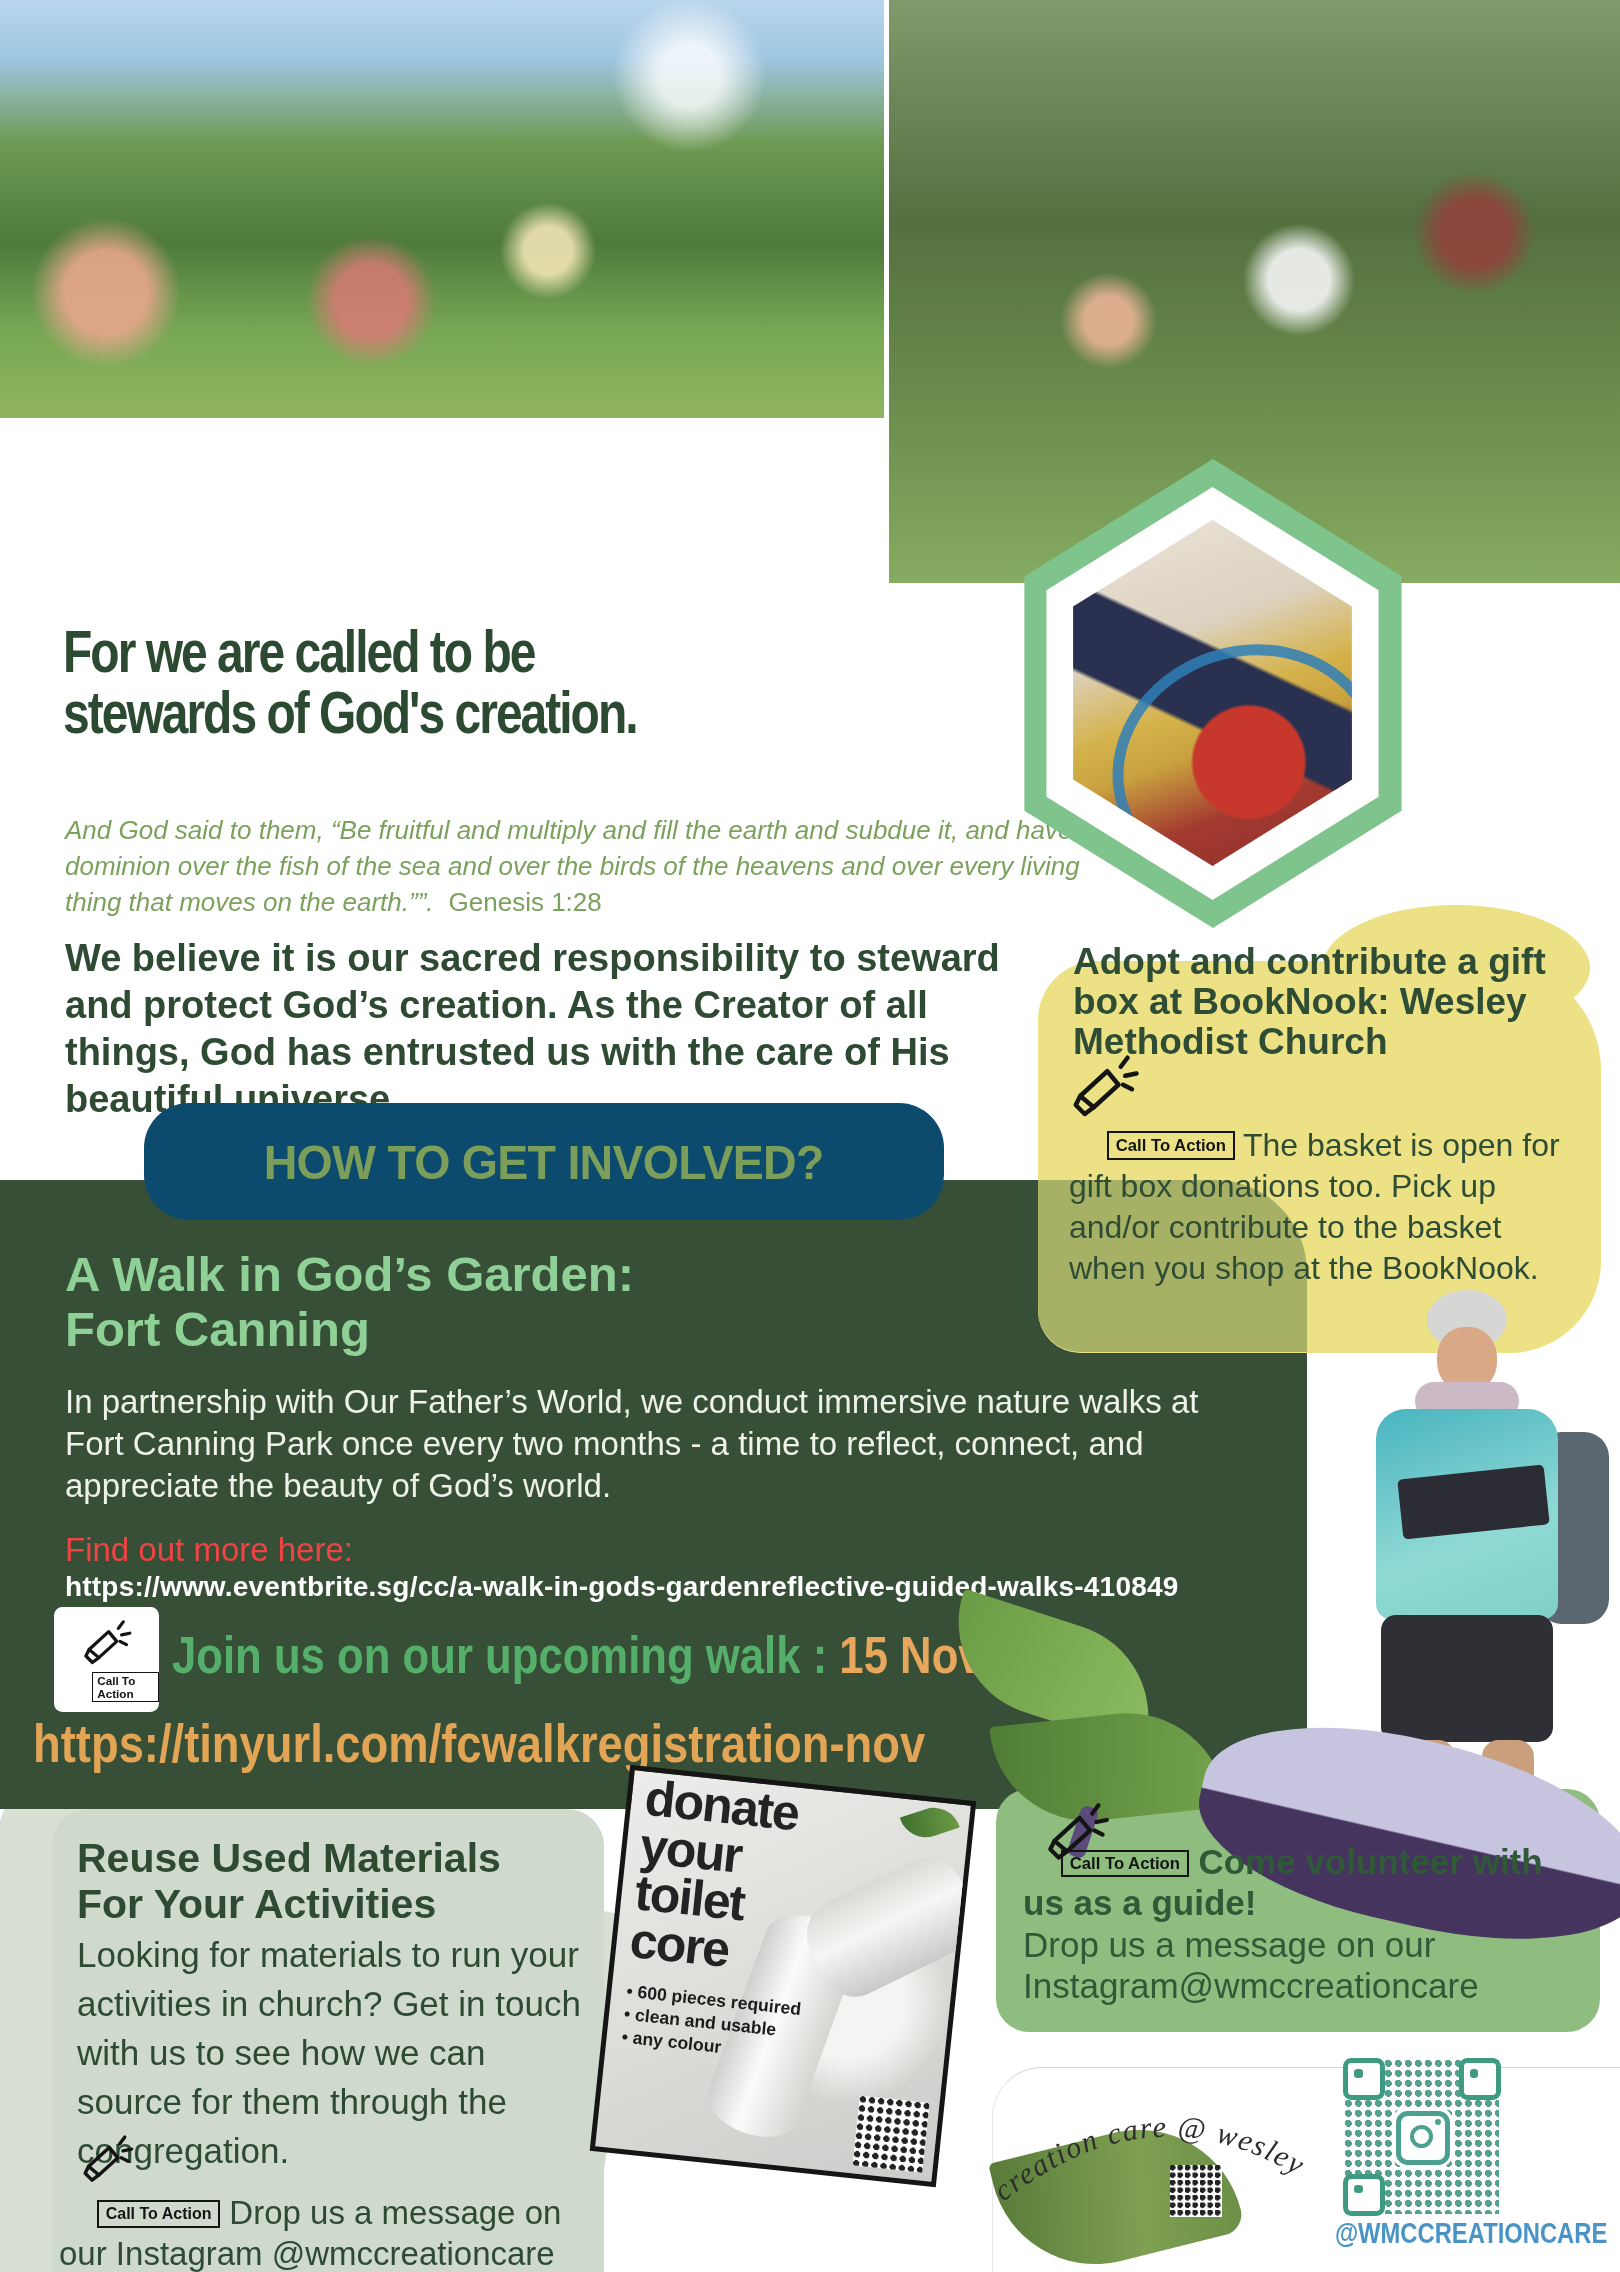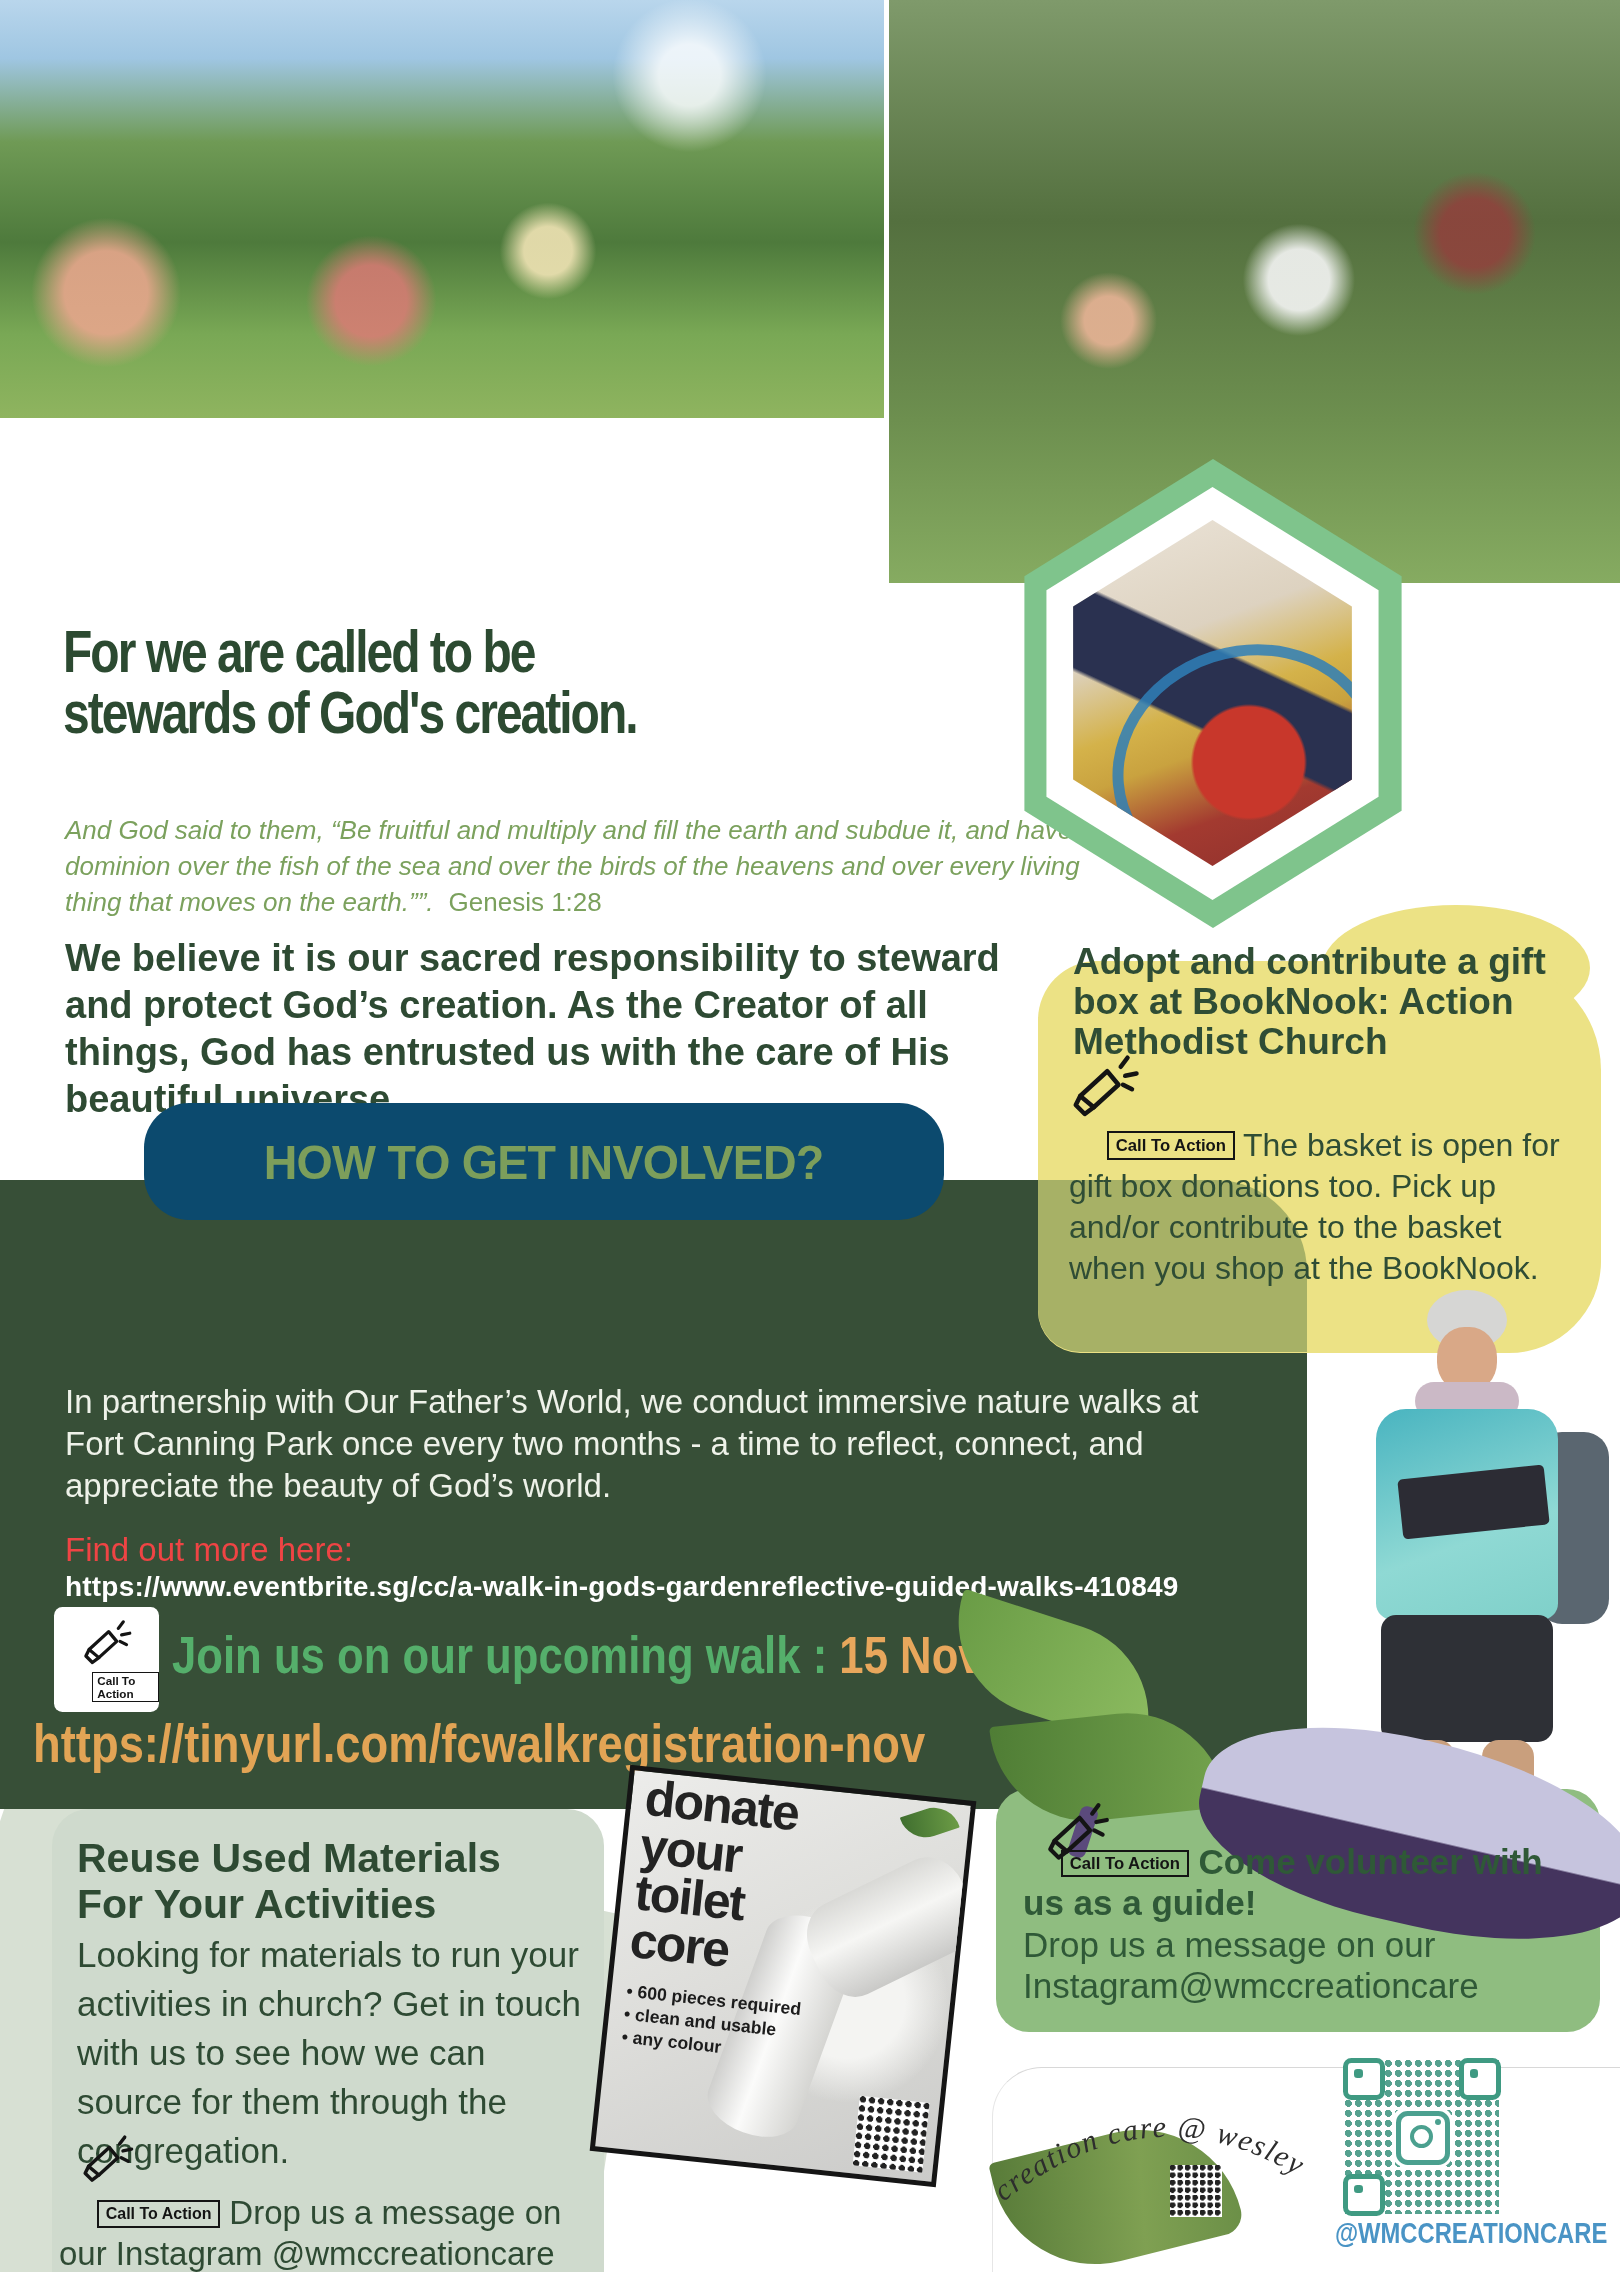--- a/index.html
+++ b/index.html
@@ -197,37 +197,41 @@
   <div class="abs" id="olive-patch"></div>
 
   <div class="abs hex" id="hex-outer">
     <div class="abs hex" id="hex-white">
       <div class="abs hex" id="hex-photo">
         <div class="abs" id="hex-hoop"></div>
       </div>
     </div>
   </div>
 
-  <div class="abs" id="booknook-heading">Adopt and contribute a gift box at BookNook: Action Methodist Church</div>
+  <div class="abs" id="booknook-heading">Adopt and contribute a gift box at BookNook: Wesley Methodist Church</div>
   <div class="abs" id="booknook-icon">
     <svg class="mega" width="72" height="72" viewBox="0 0 64 64">
         <g fill="none" stroke="#141414" stroke-width="4" stroke-linejoin="round" stroke-linecap="round">
           <path d="M10 40 L34 18 L44 30 L22 50 Z"></path>
           <path d="M10 40 L6 48 L14 56 L22 50"></path>
           <path d="M46 14 L52 6"></path>
           <path d="M50 22 L60 20"></path>
           <path d="M48 30 L56 34"></path>
         </g>
       </svg>
   </div>
   <div class="abs" id="booknook-body">
     <span class="chip">Call To Action</span>
     <span>The basket is open for gift box donations too. Pick up and/or contribute to the basket when you shop at the BookNook.</span>
   </div>
 
+  <div class="abs" id="walk-title">
+    <span>A Walk in God’s Garden:</span><br>
+    <span>Fort Canning</span>
+  </div>
   <div class="abs" id="walk-body">In partnership with Our Father’s World, we conduct immersive nature walks at Fort Canning Park once every two months - a time to reflect, connect, and appreciate the beauty of God’s world.</div>
   <div class="abs" id="find-out">Find out more here:</div>
   <div class="abs" id="eventbrite">https://www.eventbrite.sg/cc/a-walk-in-gods-gardenreflective-guided-walks-410849</div>
 
   <div class="abs" id="cta-white">
     <svg class="mega" width="52" height="52" viewBox="0 0 64 64">
         <g fill="none" stroke="#141414" stroke-width="4" stroke-linejoin="round" stroke-linecap="round">
           <path d="M10 40 L34 18 L44 30 L22 50 Z"></path>
           <path d="M10 40 L6 48 L14 56 L22 50"></path>
           <path d="M46 14 L52 6"></path>

